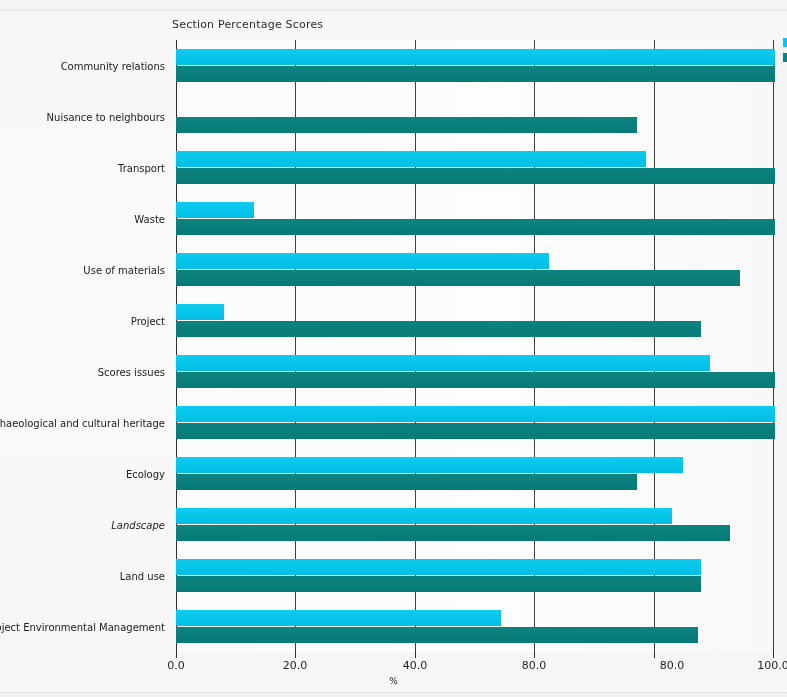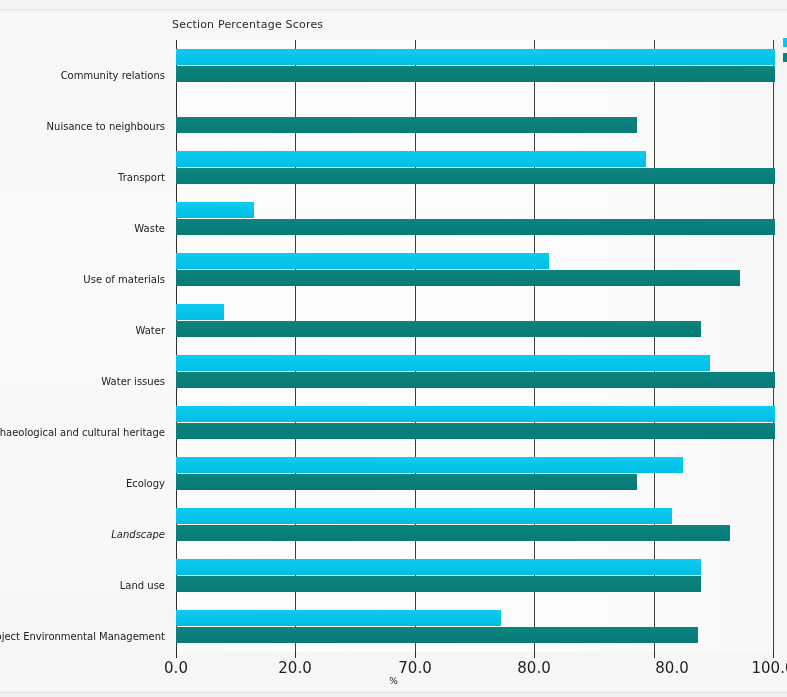--- a/index.html
+++ b/index.html
@@ -53,33 +53,33 @@
   .vgrid.soft { background:#1e1e1e; opacity:.85; }
 
   #rows { position:absolute; left:0; top:0; width:597px; height:612px; }
   .row { position:absolute; left:0; width:597px; }
   .bar {
     position:absolute; left:0; height:16px;
     box-shadow:0 0 0 0 transparent;
   }
   .bar.s0 { background:linear-gradient(180deg,#0ecbef,#00bde4); }
   .bar.s1 { background:linear-gradient(180deg,#0d8380,#067a77); }
-  #ylabels { position:absolute; left:0; top:40px; width:171px; height:612px; }
+  #ylabels { position:absolute; left:0; top:31px; width:171px; height:612px; }
   .ylabel-i {
     position:absolute; right:6px;
     font-size:10px; color:#212121; white-space:nowrap;
     transform:translateY(-50%);
   }
 
   .tick {
     position:absolute; top:643px; width:1px; height:6px; background:#2b2b2b;
   }
   .ticklabel {
     position:absolute; top:650px;
-    font-size:15px; color:#1f1f1f; white-space:nowrap;
+    font-size:11px; color:#1f1f1f; white-space:nowrap;
     transform:translateX(-50%);
   }
   #xaxis-label {
     position:absolute; top:667px; left:0; width:787px;
     text-align:center; font-size:9px; color:#1f1f1f;
   }
 
   #legend {
     position:absolute; left:781px; top:27px;
     width:10px; height:30px;
@@ -162,35 +162,35 @@
         </div>
       </div>
   </div>
 
   <div id="ylabels">
       <div class="ylabel-i" style="top: 25.5px;">Community relations</div>
       <div class="ylabel-i" style="top: 76.5px; text-align: center;">Nuisance to neighbours</div>
       <div class="ylabel-i" style="top: 127.5px;">Transport</div>
       <div class="ylabel-i" style="top: 178.5px;">Waste</div>
       <div class="ylabel-i" style="top: 229.5px;">Use of materials</div>
-      <div class="ylabel-i" style="top: 280.5px;">Water</div>
-      <div class="ylabel-i" style="top: 331.5px;">Water issues</div>
+      <div class="ylabel-i" style="top: 280.5px;">Project</div>
+      <div class="ylabel-i" style="top: 331.5px;">Scores issues</div>
       <div class="ylabel-i" style="top: 382.5px;">Archaeological and cultural heritage</div>
       <div class="ylabel-i" style="top: 433.5px;">Ecology</div>
       <div class="ylabel-i" style="top: 484.5px; font-style: italic;">Landscape</div>
       <div class="ylabel-i" style="top: 535.5px;">Land use</div>
       <div class="ylabel-i" style="top: 586.5px;">Project Environmental Management</div>
     </div>
   <div id="xticks">
       <div class="tick" style="left: 176px;"></div>
       <div class="ticklabel" style="left: 176px;">0.0</div>
       <div class="tick" style="left: 295px;"></div>
       <div class="ticklabel" style="left: 295px; text-align: right;">20.0</div>
       <div class="tick" style="left: 415px;"></div>
-      <div class="ticklabel" style="left: 415px;">70.0</div>
+      <div class="ticklabel" style="left: 415px;">40.0</div>
       <div class="tick" style="left: 534px;"></div>
       <div class="ticklabel" style="left: 534px;">80.0</div>
       <div class="tick" style="left: 654px;"></div>
       <div class="ticklabel" style="left: 672px;">80.0</div>
       <div class="tick" style="left: 773px;"></div>
       <div class="ticklabel" style="left: 773px;">100.0</div>
     </div>
   <div id="xaxis-label">%</div>
 
   <div id="legend">

